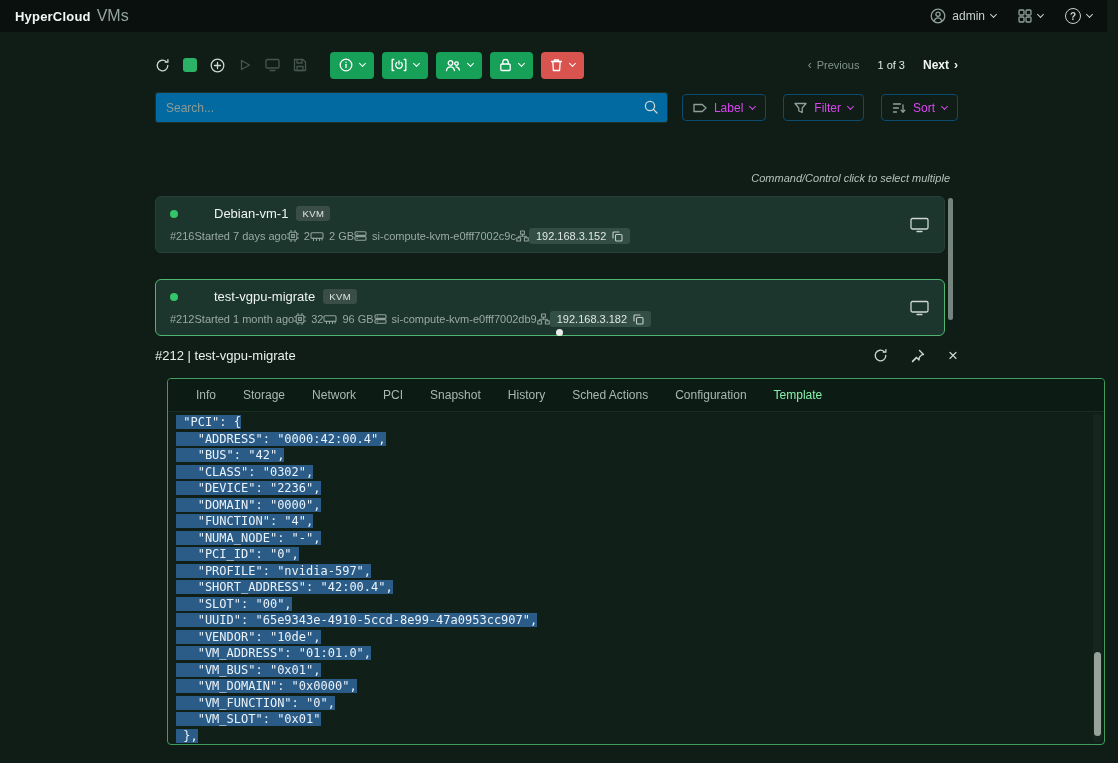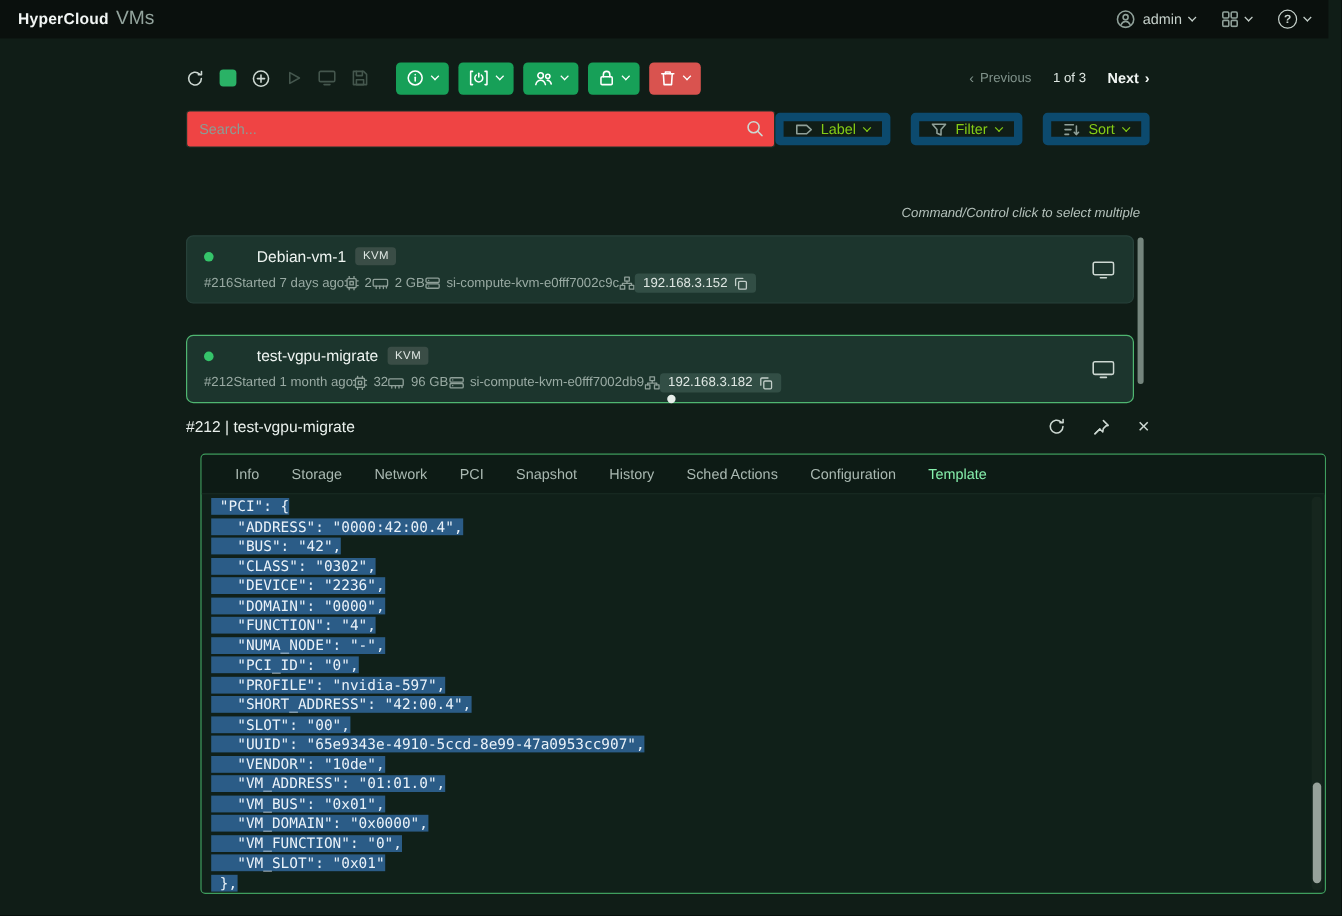--- a/index.html
+++ b/index.html
@@ -36,26 +36,26 @@
   .pagination { display:flex; align-items:center; gap:18px; font-size:11px; }
   .page-prev { color:#7f918a; display:flex; align-items:center; gap:5px; cursor:pointer; }
   .page-status { color:#dfe8e3; }
   .page-next { color:#f2f6f4; font-weight:700; font-size:12px; display:flex; align-items:center; gap:5px; cursor:pointer; }
   .arrow-glyph { font-size:12px; line-height:1; }
 
   
   .search-row { position:absolute; top:92px; left:155px; width:803px; display:flex;
                 justify-content:space-between; align-items:center; }
   .search-box { position:relative; width:513px; }
-  .search-input { width:100%; height:31px; background:#ef4444; border:1px solid #1e322a; border-radius:3px;
+  .search-input { width:100%; height:31px; background:#0369a1; border:1px solid #1e322a; border-radius:3px;
                   color:#e9f0ec; font-size:12px; padding:0 34px 0 10px; outline:none; font-family:inherit; }
   .search-input::placeholder { color:#8b9c95; }
   .search-icon { position:absolute; right:10px; top:8px; color:#cdd8d2; cursor:pointer; }
   .chip-group { display:flex; gap:17px; }
-  .chip-btn { height:27px; border:7px solid #0c4a6e; border-radius:4px; color:#84cc16; font-size:12px;
+  .chip-btn { height:27px; border:1px solid #0c4a6e; border-radius:4px; color:#d946ef; font-size:12px;
               display:flex; align-items:center; gap:7px; padding:0 10px; cursor:pointer; background:transparent; }
 
   .hint { position:absolute; top:172px; left:155px; width:795px; text-align:right;
           color:#b4c1bb; font-size:11px; font-style:italic; }
 
   
   .vm-list { position:absolute; top:196px; left:155px; width:790px; display:flex; flex-direction:column; gap:26px; }
   .vm-card { position:relative; height:57px; background:#1c352d; border:1px solid #27413a; border-radius:6px;
              padding:9px 14px; cursor:pointer; }
   .vm-card.selected { border:1.5px solid #4fb671; }

